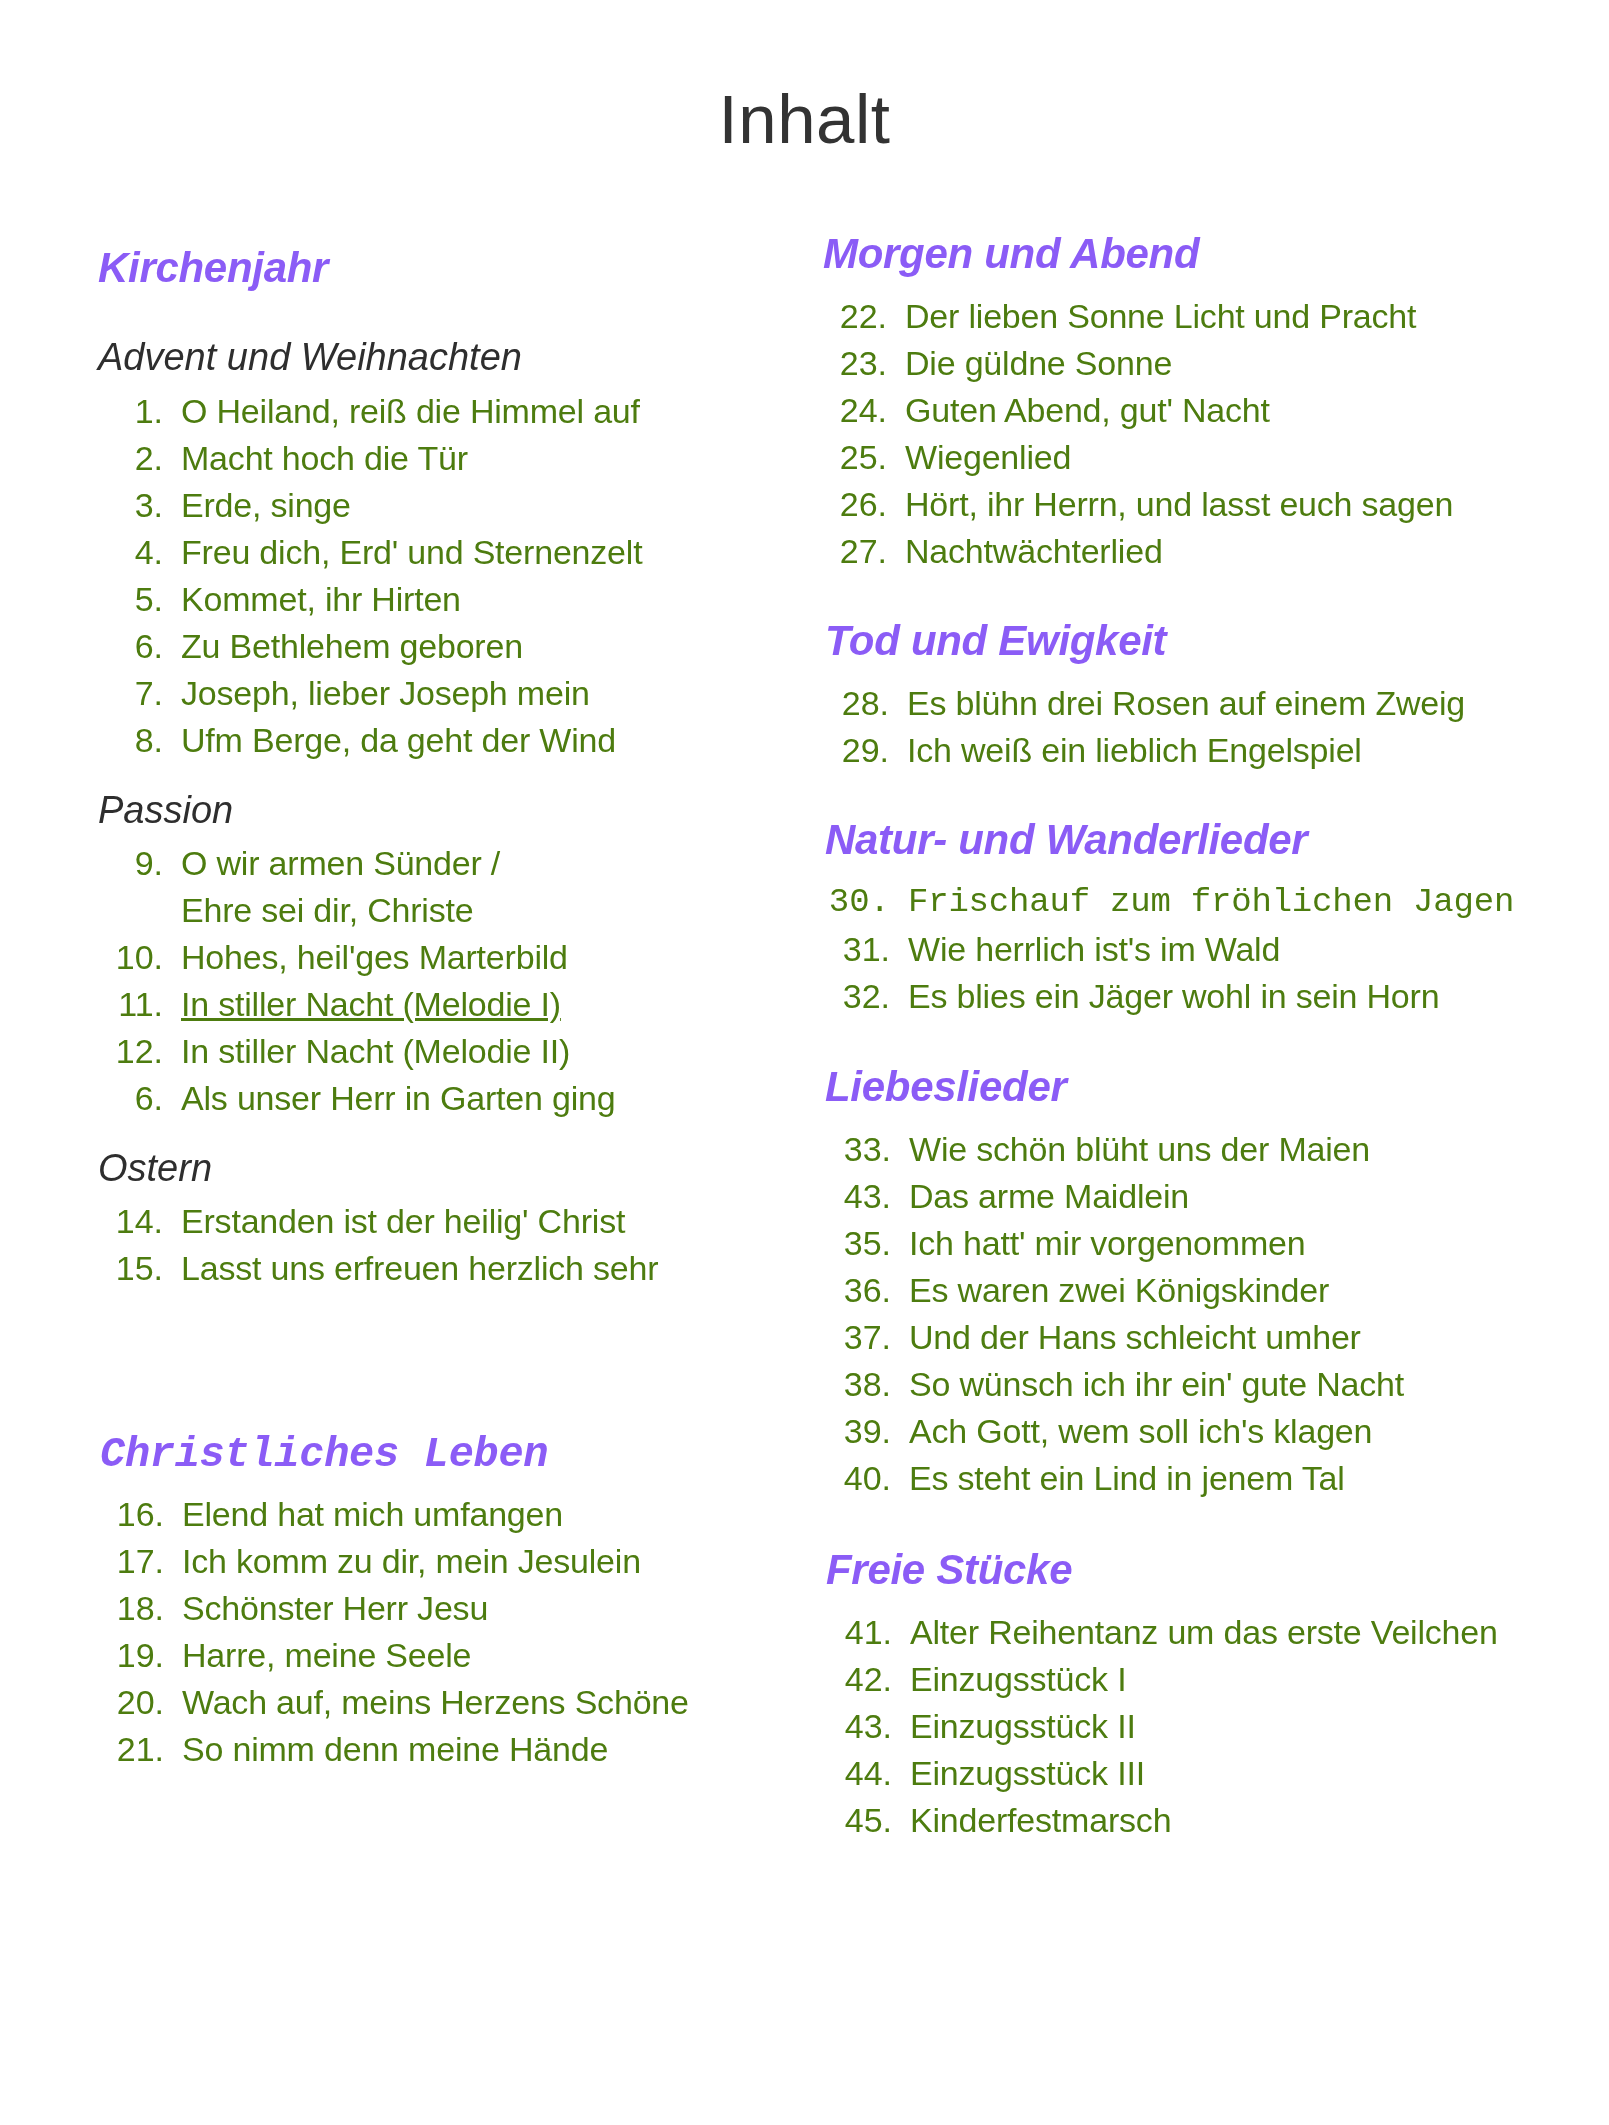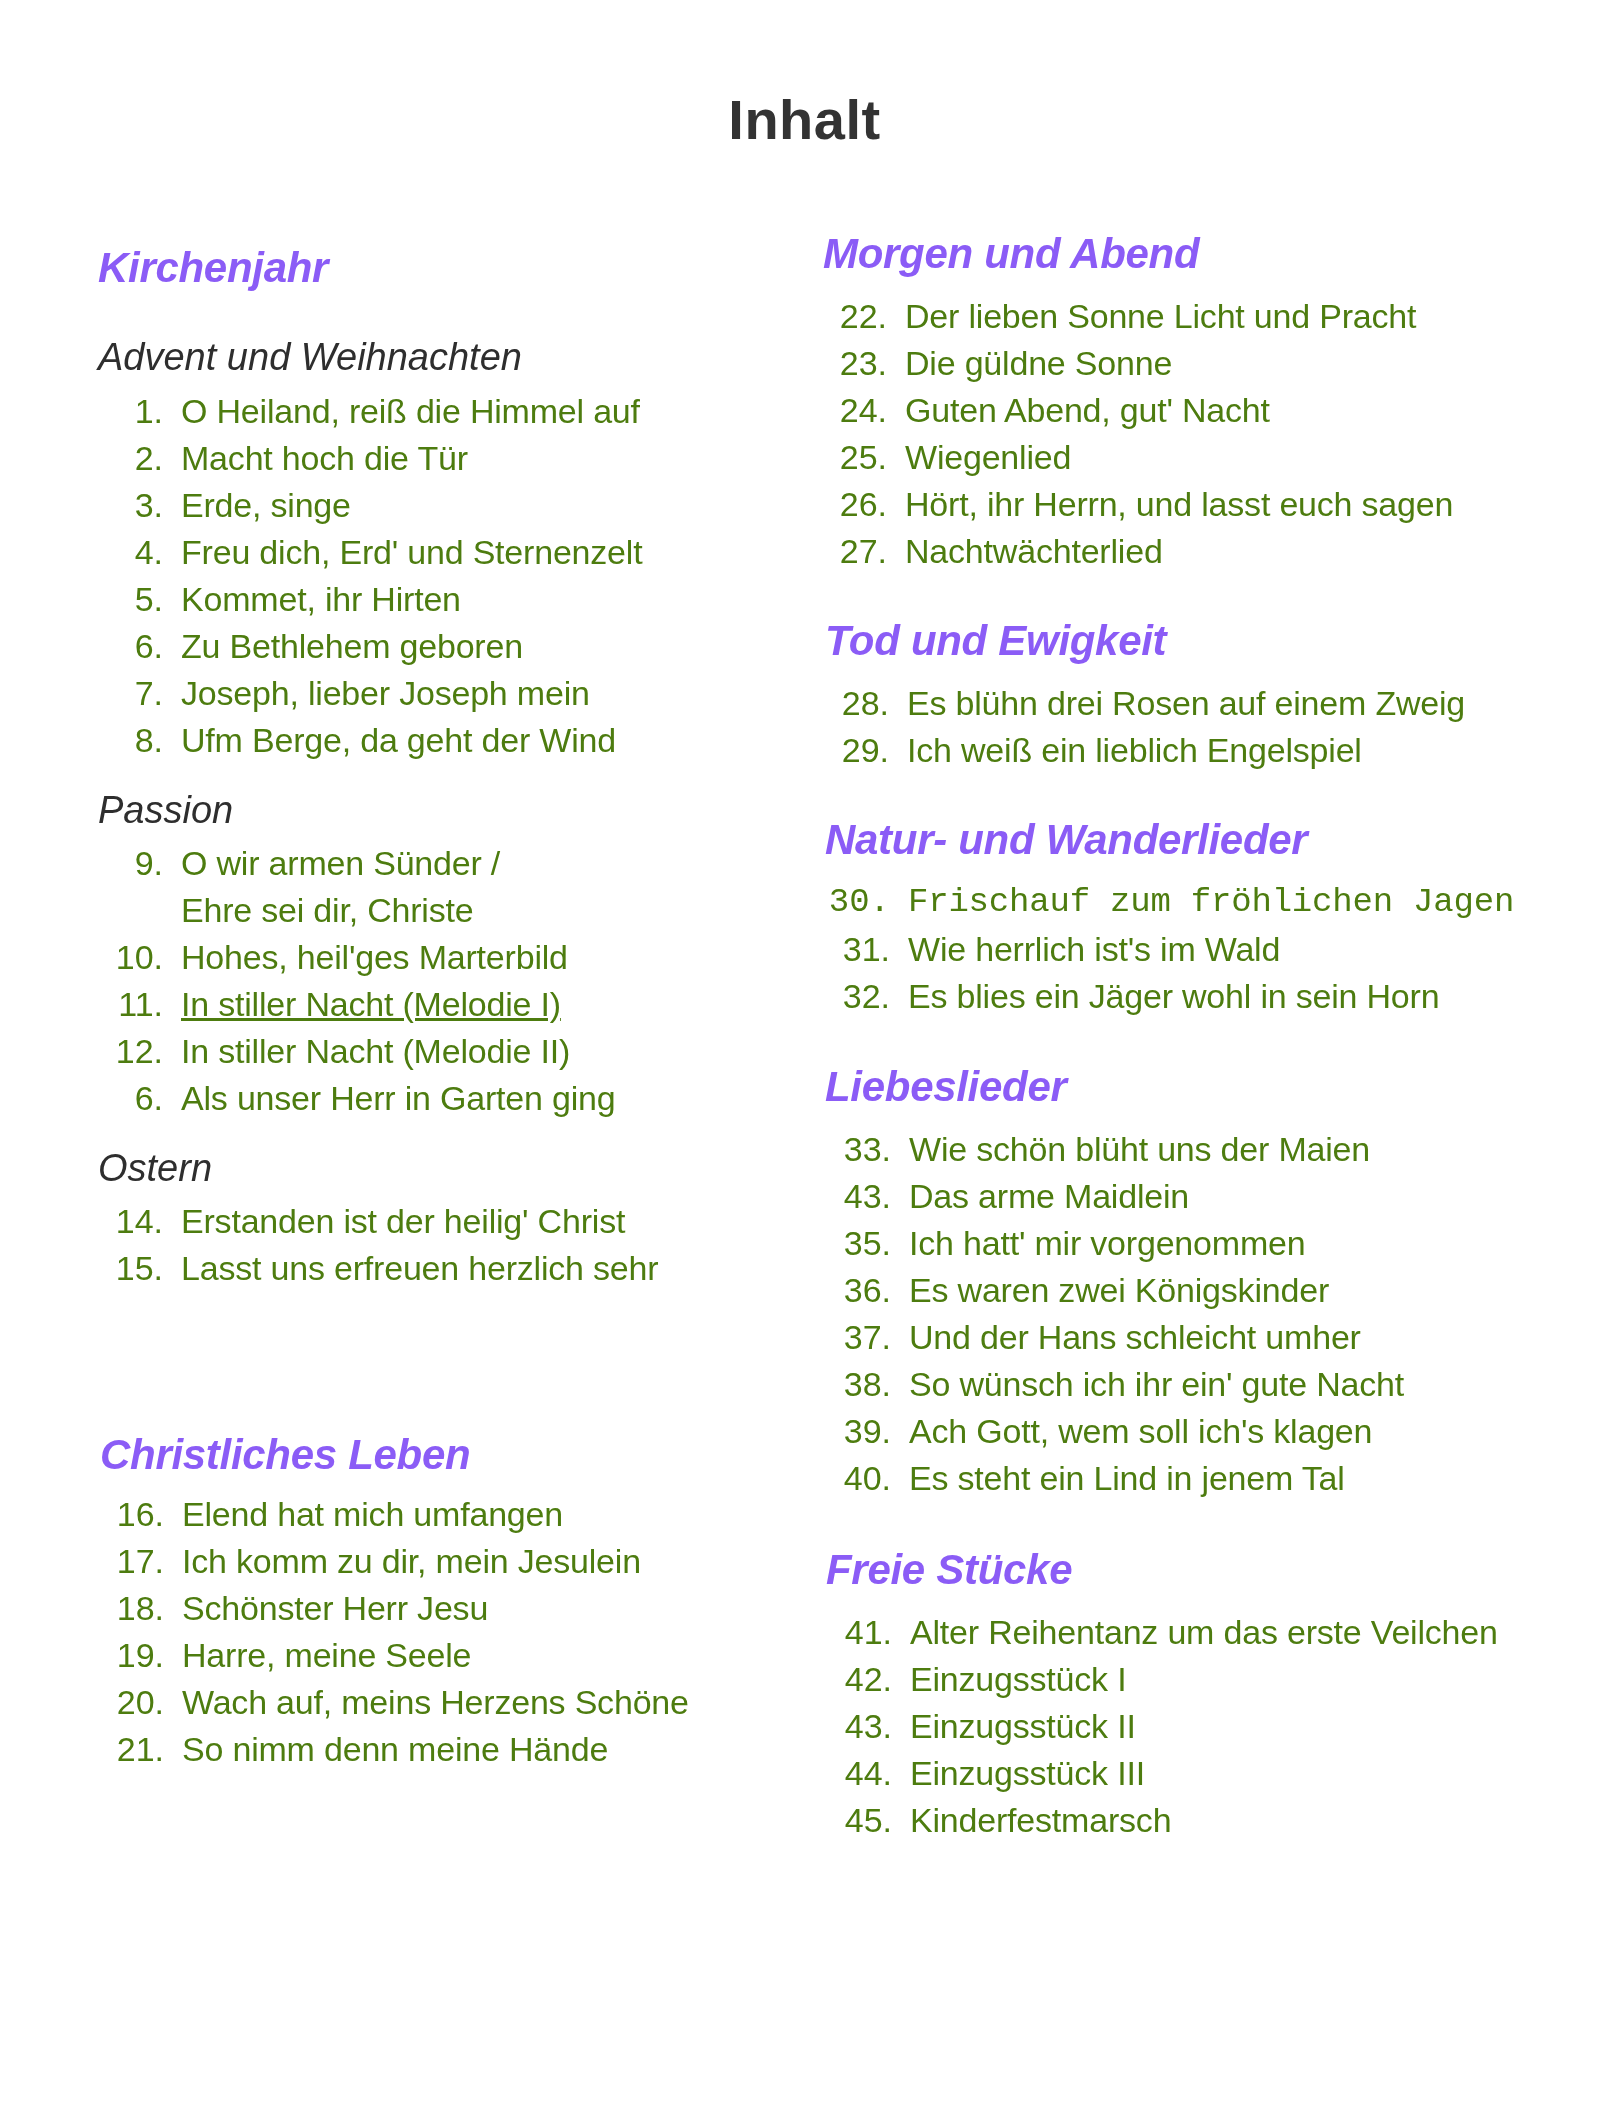--- a/index.html
+++ b/index.html
@@ -14,22 +14,22 @@
       overflow: hidden;
       color: #2b2b2b;
       font-family: "Liberation Sans", "DejaVu Sans", sans-serif;
     }
     .page-title {
       position: absolute;
       left: 0;
       width: 1609px;
       top: 88px;
       text-align: center;
-      font-size: 56px;
-      font-weight: bold;
+      font-size: 69px;
+      font-weight: normal;
       color: #333333;
       line-height: 64px;
       letter-spacing: 0.5px;
     }
     .h-major {
       position: absolute;
       font-size: 42px;
       font-weight: bold;
       font-style: italic;
       color: #8b5cf6;
@@ -137,21 +137,21 @@
 
   <div class="item" style="left:181px; top:1201px;">
       <span class="num">14.</span>
       <span class="txt">Erstanden ist der heilig' Christ</span>
     </div>
   <div class="item" style="left:181px; top:1248px;">
       <span class="num">15.</span>
       <span class="txt">Lasst uns erfreuen herzlich sehr</span>
     </div>
 
-  <div class="h-major" style="left:100px; top:1430px;">Christliches Leben</div>
+  <div class="h-major" style="left:100px; top:1430px;font-family:Liberation Mono, monospace;">Christliches Leben</div>
 
   <div class="item" style="left:182px; top:1494px;">
       <span class="num">16.</span>
       <span class="txt">Elend hat mich umfangen</span>
     </div>
   <div class="item" style="left:182px; top:1541px;">
       <span class="num">17.</span>
       <span class="txt">Ich komm zu dir, mein Jesulein</span>
     </div>
   <div class="item" style="left:182px; top:1588px;">

